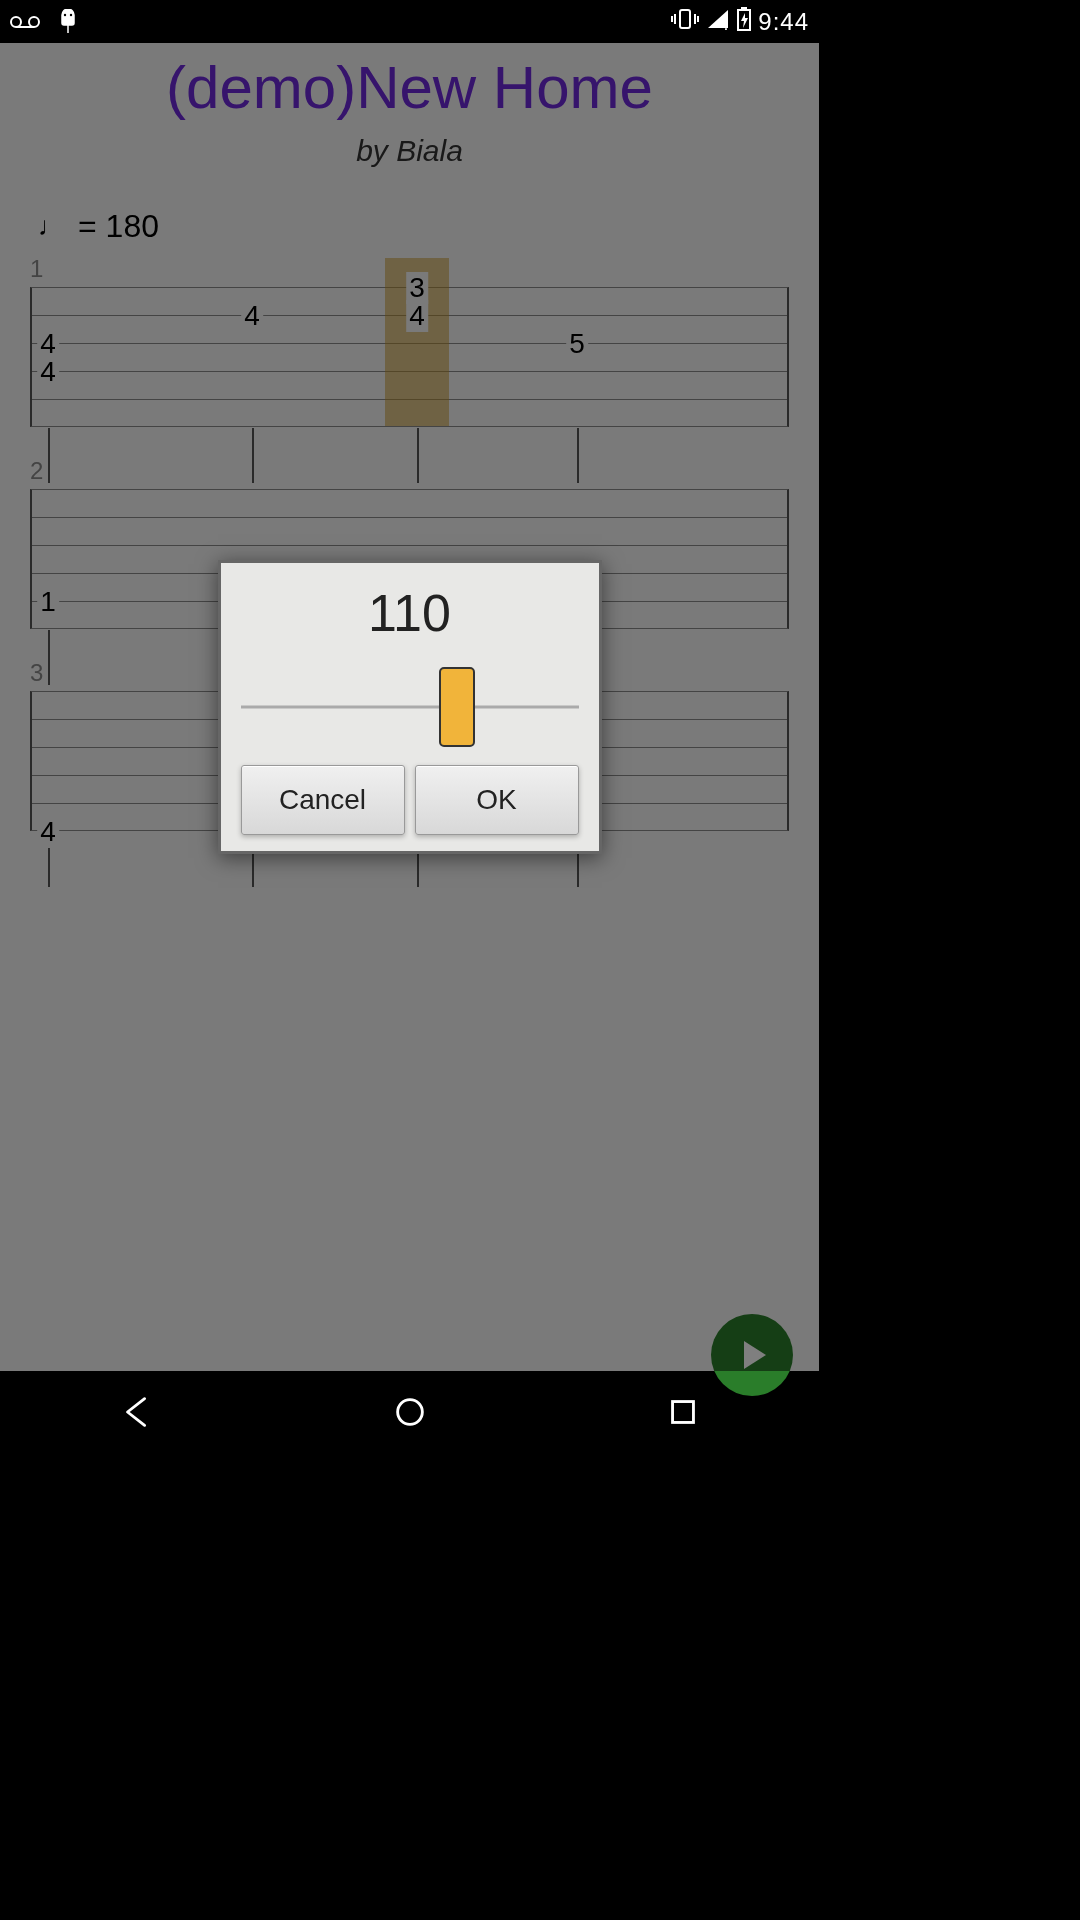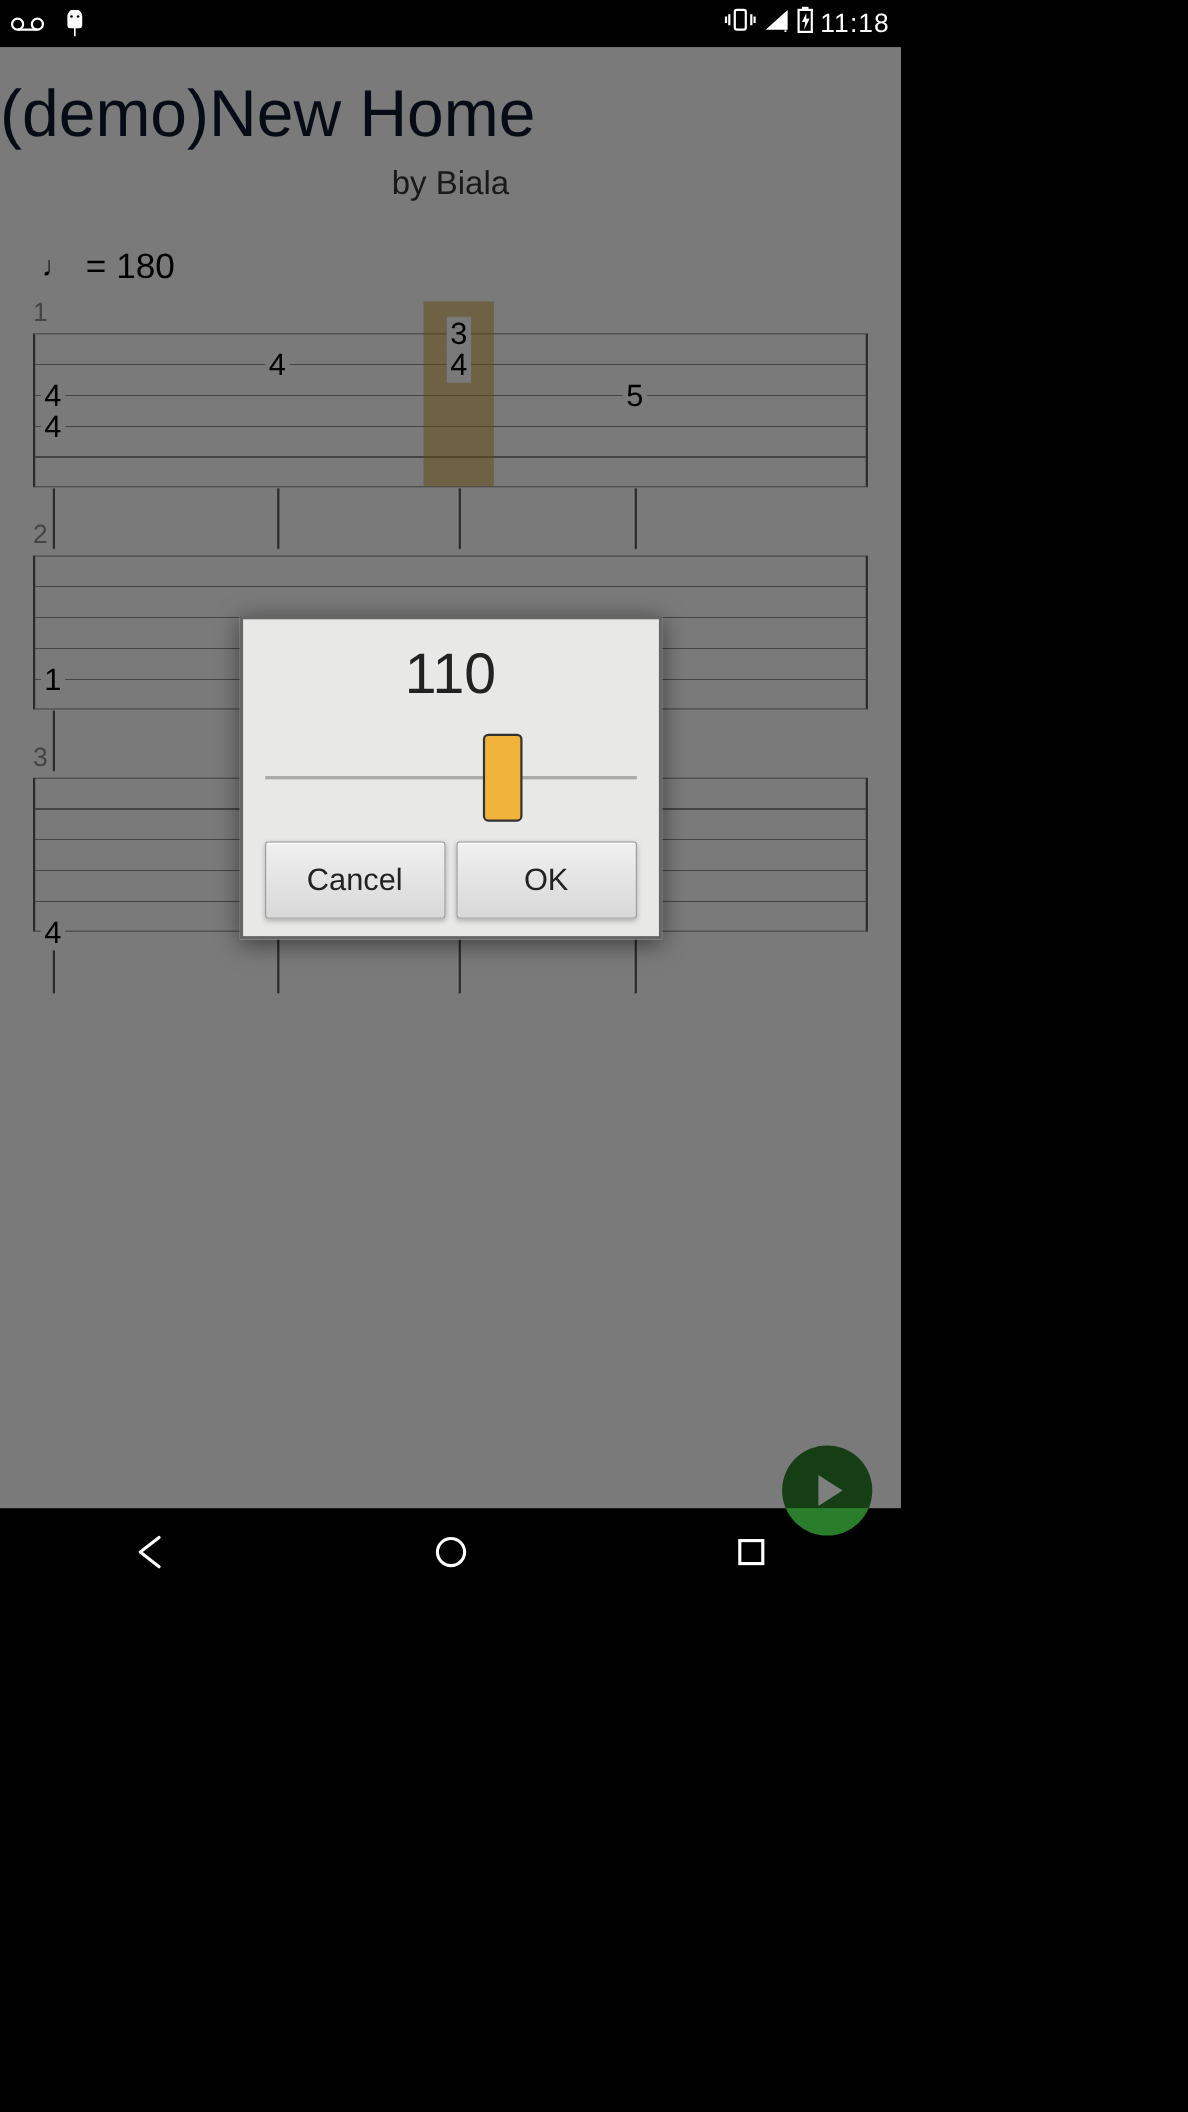--- a/index.html
+++ b/index.html
@@ -36,30 +36,31 @@
       background: rgba(0,0,0,0.5);
       z-index: 5;
     }
     .content {
       padding: 10px 0 0 0;
       height: 100%;
       position: relative;
     }
     .title {
       font-size: 60px;
-      color: #0f172a;
+      text-align: center;
+      color: #6d28d9;
       font-weight: normal;
       margin-bottom: 12px;
-      margin-top: 16px;
     }
     .byline, .tabby {
       font-size: 30px;
       text-align: center;
       color: #333;
       margin-bottom: 6px;
+      font-style: italic;
     }
     .tempo-row {
       display: flex;
       align-items: center;
       gap: 14px;
       padding-left: 38px;
       margin-top: 40px;
       margin-bottom: 10px;
     }
     .quarter-note {
@@ -242,21 +243,21 @@
           <text x="18" y="22" font-size="12" fill="#fff" font-weight="bold">!</text>
         </svg>
     </span>
     <span>
       <svg width="16" height="24" viewBox="0 0 16 24">
           <rect x="2" y="3" width="12" height="20" fill="none" stroke="#fff" stroke-width="2"></rect>
           <rect x="5" y="0" width="6" height="3" fill="#fff"></rect>
           <path d="M9 6 L5 14 L8 14 L7 21 L12 11 L9 11 Z" fill="#fff"></path>
         </svg>
     </span>
-    <span class="time">11:18</span>
+    <span class="time">9:44</span>
   </div>
 </div>
 
 <div class="content-wrapper">
   <div class="content">
     <h1 class="title">(demo)New Home</h1>
     <div class="byline"><span>by </span><span>Biala</span></div>
 
     <div class="tempo-row">
       <span class="quarter-note">♩</span>

